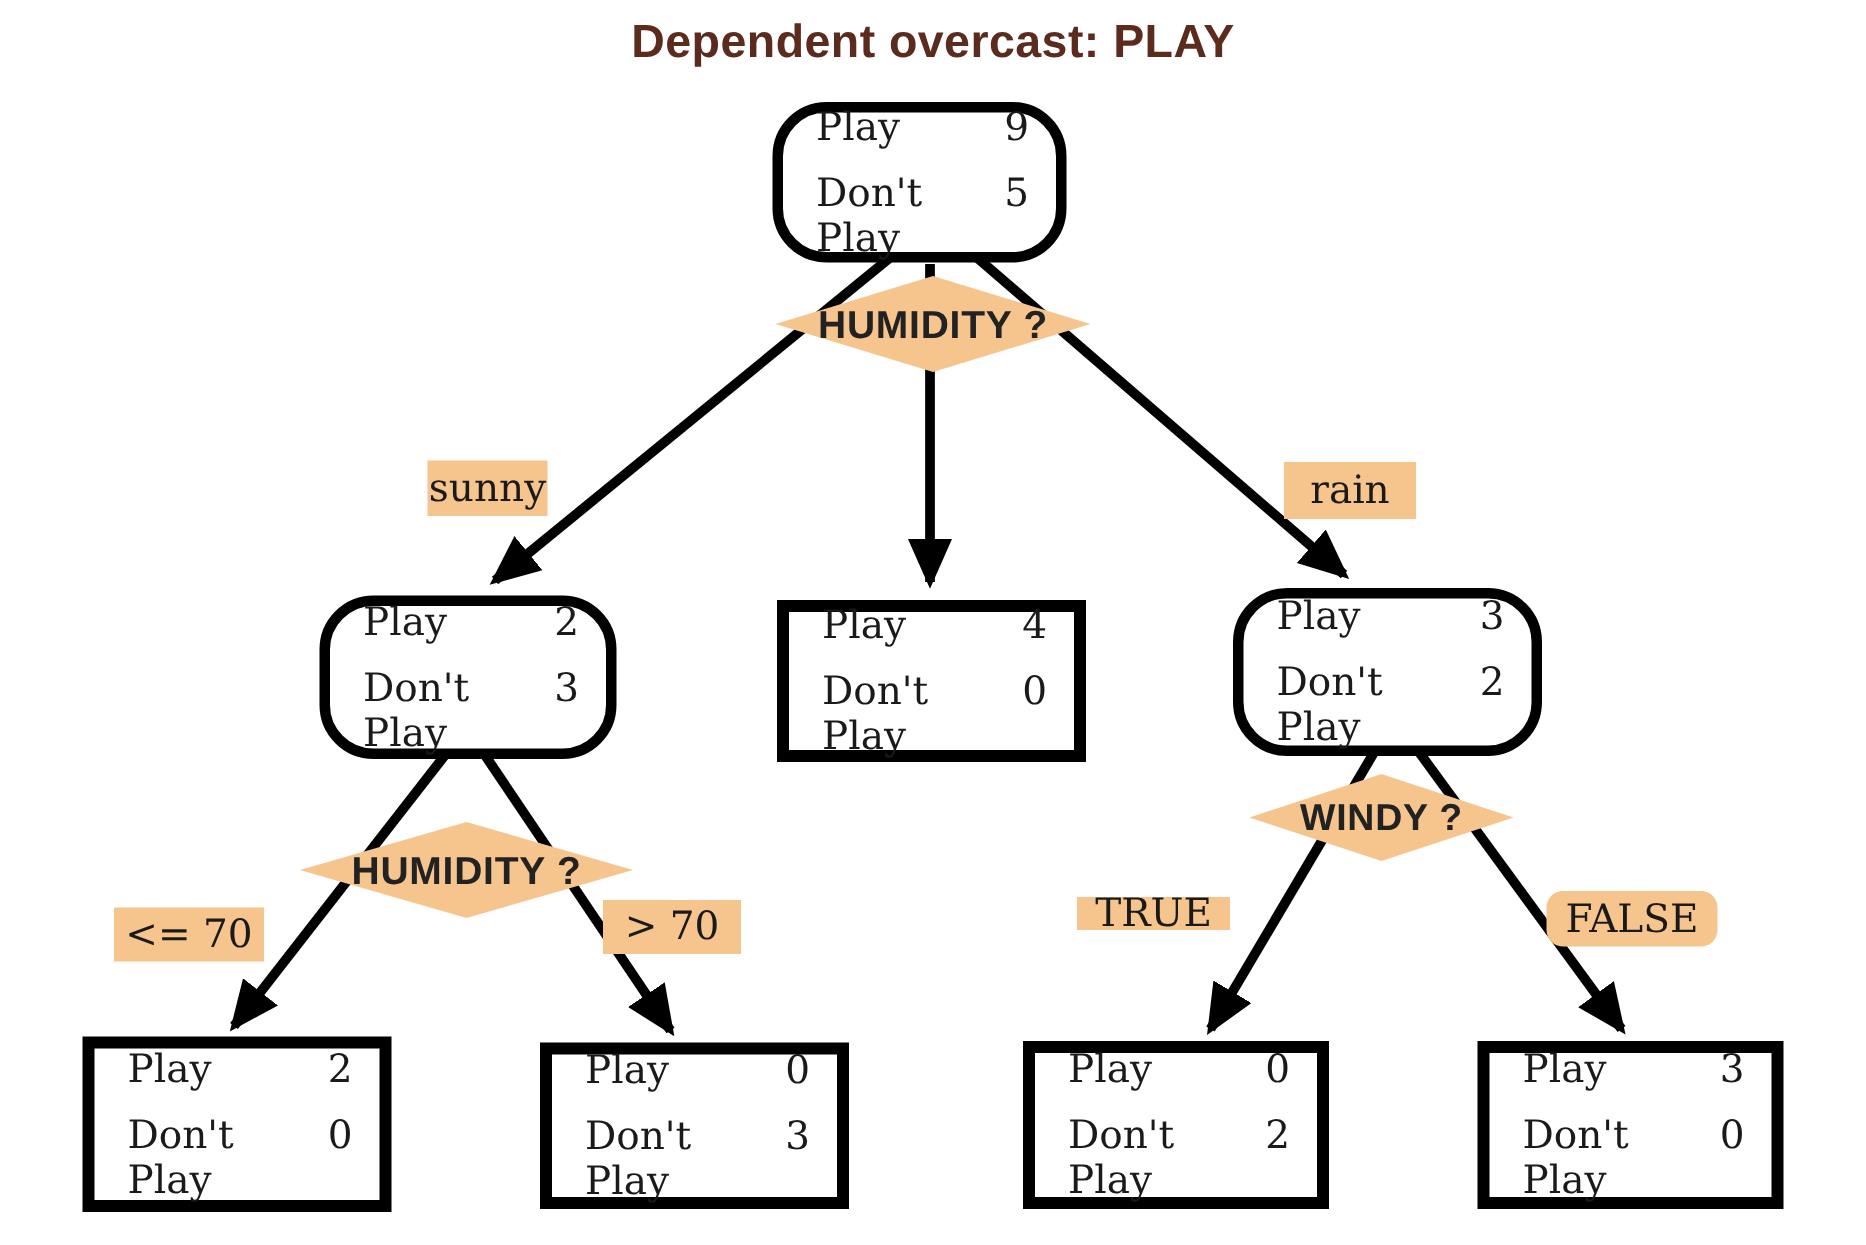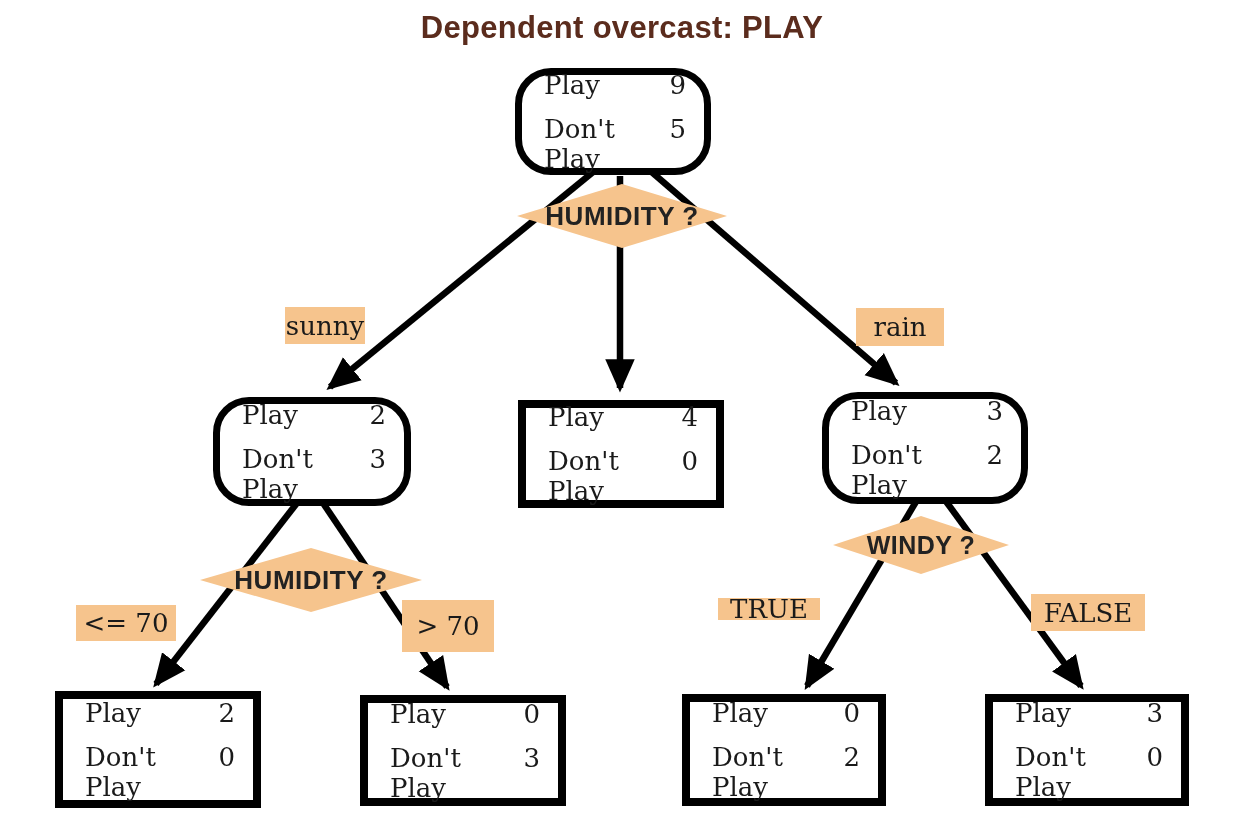--- a/index.html
+++ b/index.html
@@ -103,23 +103,23 @@
   <div class="diamond" style="left:200px; top:548px; width:222px; height:64px;">
     <span>HUMIDITY ?</span>
   </div>
   <div class="diamond" style="left:833px; top:516px; width:176px; height:58px; font-size:25px;">
     <span>WINDY ?</span>
   </div>
 
   <div class="branch-label" style="left:285px; top:307px; width:80px; height:37px;">sunny</div>
   <div class="branch-label" style="left:856px; top:308px; width:88px; height:38px;">rain</div>
   <div class="branch-label" style="left:76px; top:605px; width:100px; height:36px;">&lt;= 70</div>
-  <div class="branch-label" style="left:402px; top:600px; width:92px; height:52px;">&gt; 70</div>
+  <div class="branch-label" style="left:402px; top:600px; width:92px; height:36px;">&gt; 70</div>
   <div class="branch-label" style="left:718px; top:598px; width:102px; height:22px;">TRUE</div>
-  <div class="branch-label" style="left:1031px; top:594px; width:114px; height:37px;">FALSE</div>
+  <div class="branch-label" style="left:1031px; top:594px; width:114px; height:37px;border-radius:11px;">FALSE</div>
 
   <div class="node rounded" style="left:515px; top:68px; width:196px; height:107px;">
     <div class="row">
       <span>Play</span>
       <span class="val">9</span>
     </div>
     <div class="row">
       <span>Don't Play</span>
       <span class="val">5</span>
     </div>

